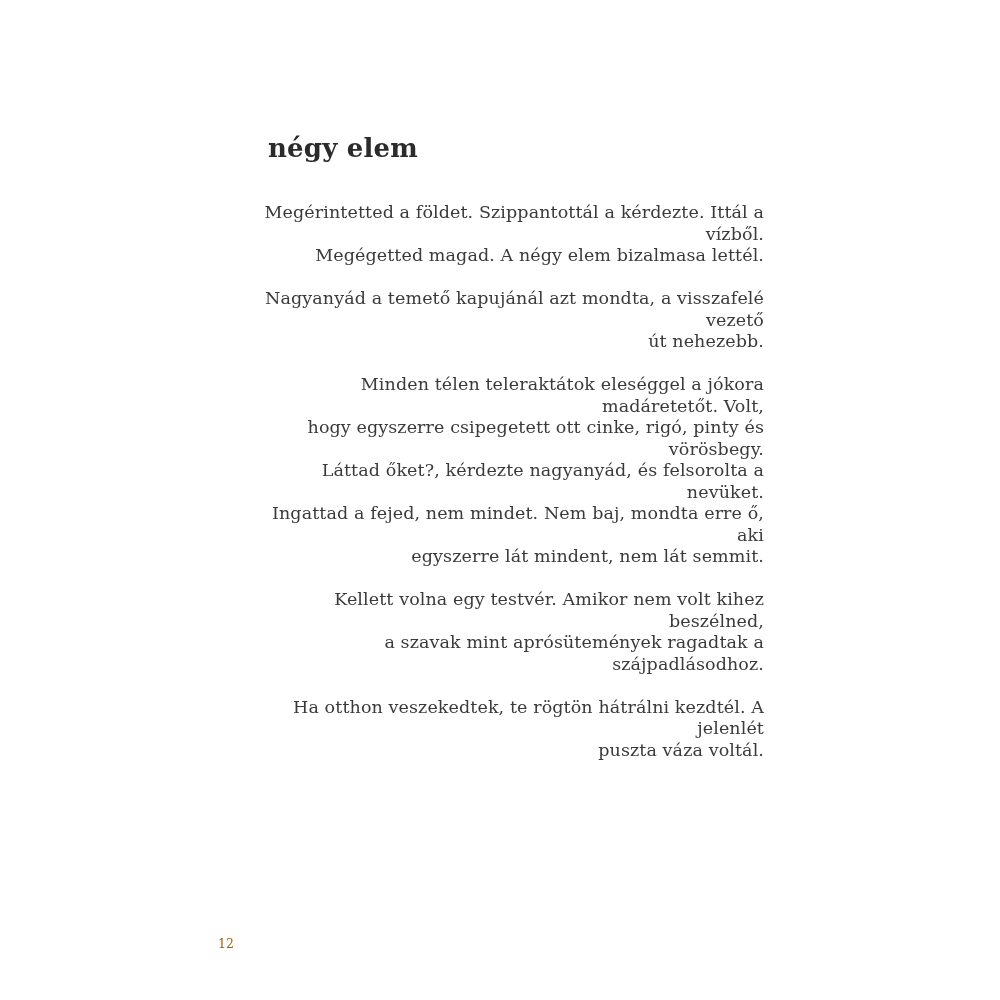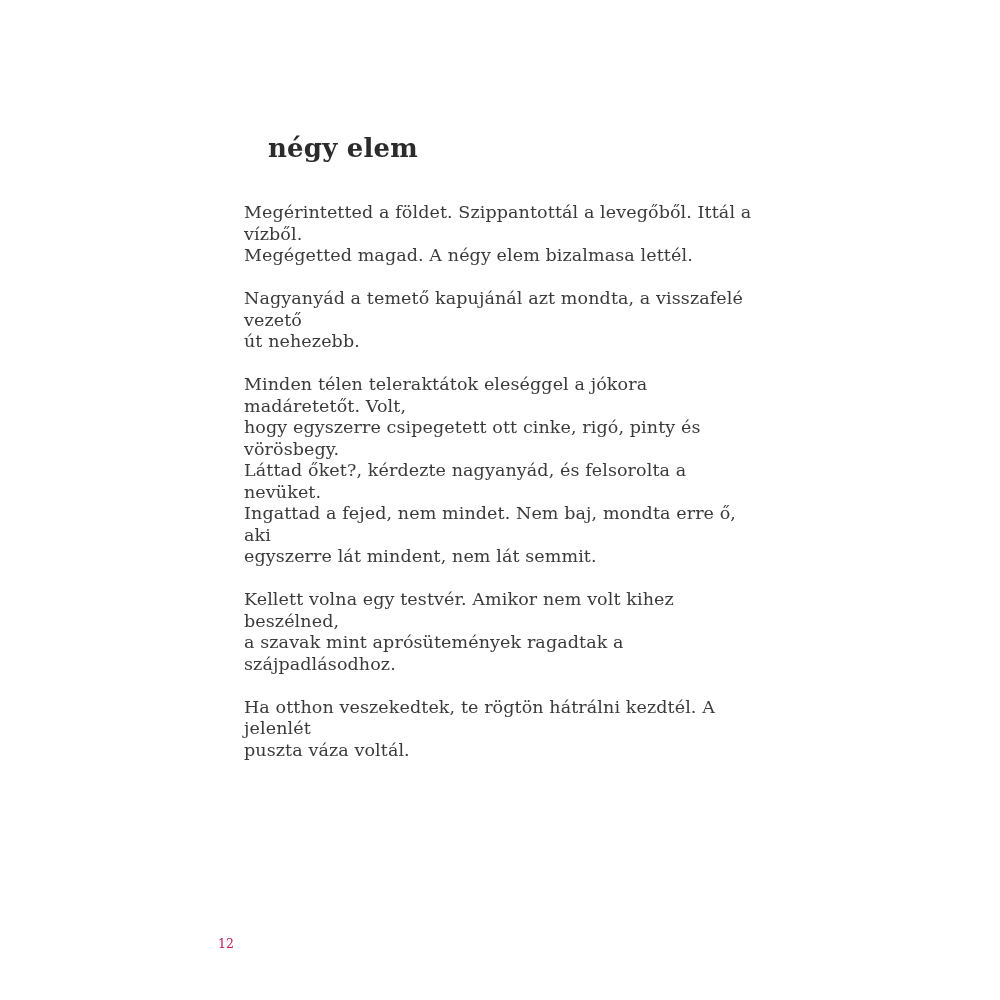--- a/index.html
+++ b/index.html
@@ -4,20 +4,21 @@
   <style>
     * { margin: 0; padding: 0; box-sizing: border-box; }
     html, body { background: #ffffff; }
     .page {
       position: relative;
       width: 840px;
       height: 1000px;
       background: #ffffff;
       overflow: hidden;
       font-family: "DejaVu Serif", serif;
+      text-align: right;
     }
     .poem-title {
       position: absolute;
       left: 268px;
       top: 133px;
       font-size: 26px;
       font-weight: 700;
       letter-spacing: 0.2px;
       color: #2b2b2b;
       font-family: "DejaVu Serif", serif;
@@ -35,32 +36,32 @@
     .poem-body p {
       white-space: pre-line;
       margin-bottom: 21.5px;
       letter-spacing: 0.1px;
     }
     .page-number {
       position: absolute;
       left: 218px;
       top: 936px;
       font-size: 12.5px;
-      color: #be185d;
+      color: #a16207;
       font-family: "DejaVu Serif", serif;
     }
   </style>
 </head>
 <body>
 
 <div class="page">
   <h1 class="poem-title">négy elem</h1>
 
   <div class="poem-body">
-    <p>Megérintetted a földet. Szippantottál a levegőből. Ittál a vízből.
+    <p>Megérintetted a földet. Szippantottál a kérdezte. Ittál a vízből.
 Megégetted magad. A négy elem bizalmasa lettél.</p>
     <p>Nagyanyád a temető kapujánál azt mondta, a visszafelé vezető
 út nehezebb.</p>
     <p>Minden télen teleraktátok eleséggel a jókora madáretetőt. Volt,
 hogy egyszerre csipegetett ott cinke, rigó, pinty és vörösbegy.
 Láttad őket?, kérdezte nagyanyád, és felsorolta a nevüket.
 Ingattad a fejed, nem mindet. Nem baj, mondta erre ő, aki
 egyszerre lát mindent, nem lát semmit.</p>
     <p>Kellett volna egy testvér. Amikor nem volt kihez beszélned,
 a szavak mint aprósütemények ragadtak a szájpadlásodhoz.</p>

